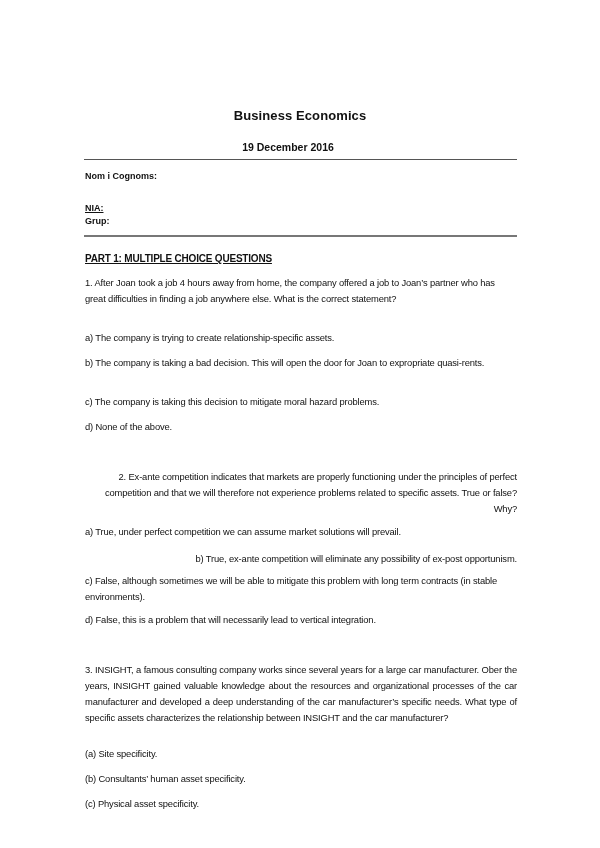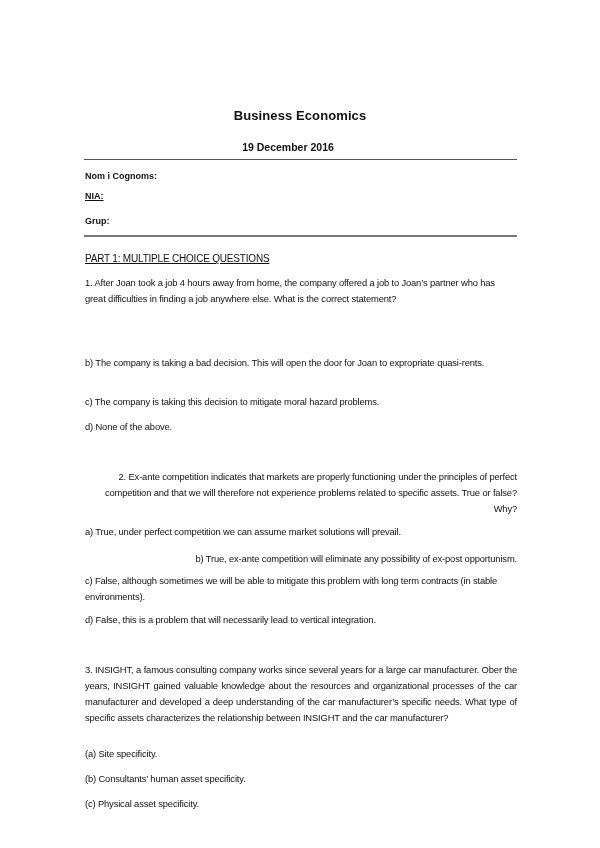--- a/index.html
+++ b/index.html
@@ -5,42 +5,43 @@
     html, body { margin: 0; padding: 0; background: #ffffff; }
     body { width: 600px; height: 848px; position: relative; overflow: hidden;
       font-family: "Liberation Sans", sans-serif; color: #111; }
     .page { position: absolute; left: 0; top: 0; width: 600px; height: 848px; background: #fff; margin-top: 35px; }
     .abs { position: absolute; }
     .title { left: 0; width: 600px; top: 73px; text-align: center; font-size: 13px; font-weight: bold; letter-spacing: 0.1px; }
     .date { left: 0; width: 576px; top: 106px; text-align: center; font-size: 10.5px; font-weight: bold; }
     .rule { left: 84px; width: 433px; height: 1px; background: #555; }
     .rule.thick { height: 2px; background: #777; }
     .field { left: 85px; font-size: 9px; font-weight: bold; }
-    .part { left: 85px; top: 218px; font-size: 10px; font-weight: normal; text-decoration: underline; letter-spacing: -0.2px; }
+    .part { left: 85px; top: 218px; font-size: 10px; font-weight: bold; text-decoration: underline; letter-spacing: -0.2px; }
     .para { left: 85px; width: 432px; font-size: 9.4px; line-height: 16px; letter-spacing: -0.15px; }
     .justify { text-align: justify; text-align-last: left; }
   </style>
 </head>
 <body>
 
 <div class="page">
   <div class="abs title">Business Economics</div>
   <div class="abs date">19 December 2016</div>
 
   <div class="abs rule" style="top:124px;"></div>
 
   <div class="abs field" style="top:136px;">Nom i Cognoms:</div>
-  <div class="abs field" style="top:156px;text-decoration:underline;">NIA:</div>
+  <div class="abs field" style="top:168px;text-decoration:underline;">NIA:</div>
   <div class="abs field" style="top:181px;">Grup:</div>
 
   <div class="abs rule thick" style="top:200px;"></div>
 
   <div class="abs part">PART 1: MULTIPLE CHOICE QUESTIONS</div>
 
   <div class="abs para" style="top:240px;">1. After Joan took a job 4 hours away from home, the company offered a job to Joan’s partner who has great difficulties in finding a job anywhere else. What is the correct statement?</div>
+  <div class="abs para" style="top:295px;">a) The company is trying to create relationship-specific assets.</div>
   <div class="abs para" style="top:320px;">b) The company is taking a bad decision. This will open the door for Joan to expropriate quasi-rents.</div>
   <div class="abs para" style="top:359px;">c) The company is taking this decision to mitigate moral hazard problems.</div>
   <div class="abs para" style="top:384px;">d) None of the above.</div>
 
   <div class="abs para" style="top:434px;text-align:right;">2. Ex-ante competition indicates that markets are properly functioning under the principles of perfect competition and that we will therefore not experience problems related to specific assets. True or false? Why?</div>
   <div class="abs para" style="top:489px;">a) True, under perfect competition we can assume market solutions will prevail.</div>
   <div class="abs para" style="top:516px;text-align:right;">b) True, ex-ante competition will eliminate any possibility of ex-post opportunism.</div>
   <div class="abs para" style="top:538px;">c) False, although sometimes we will be able to mitigate this problem with long term contracts (in stable environments).</div>
   <div class="abs para" style="top:577px;">d) False, this is a problem that will necessarily lead to vertical integration.</div>
 

